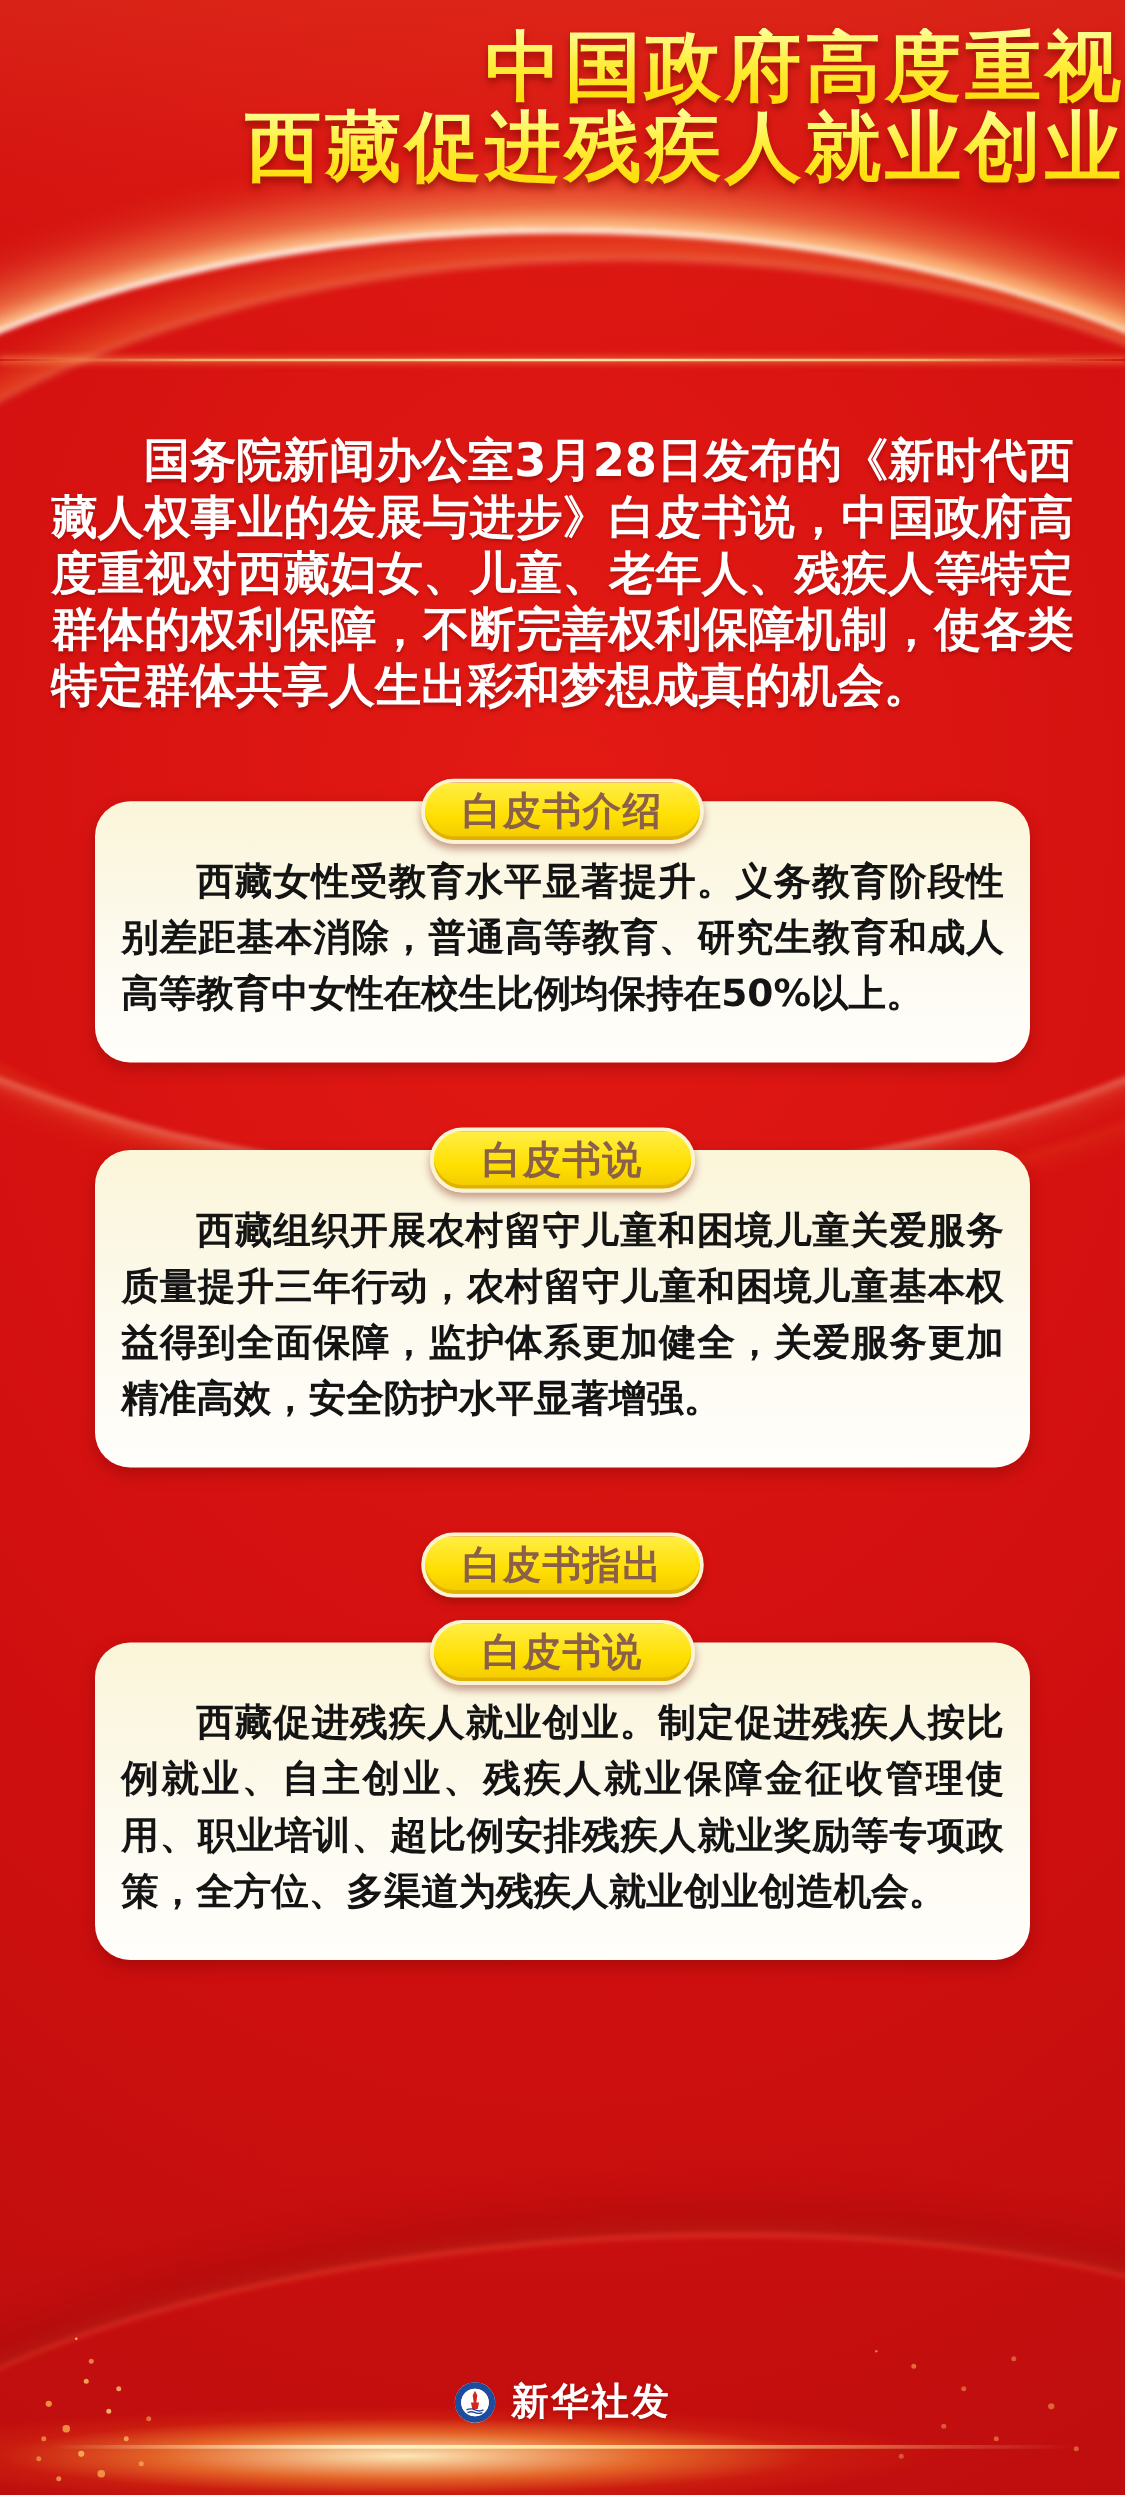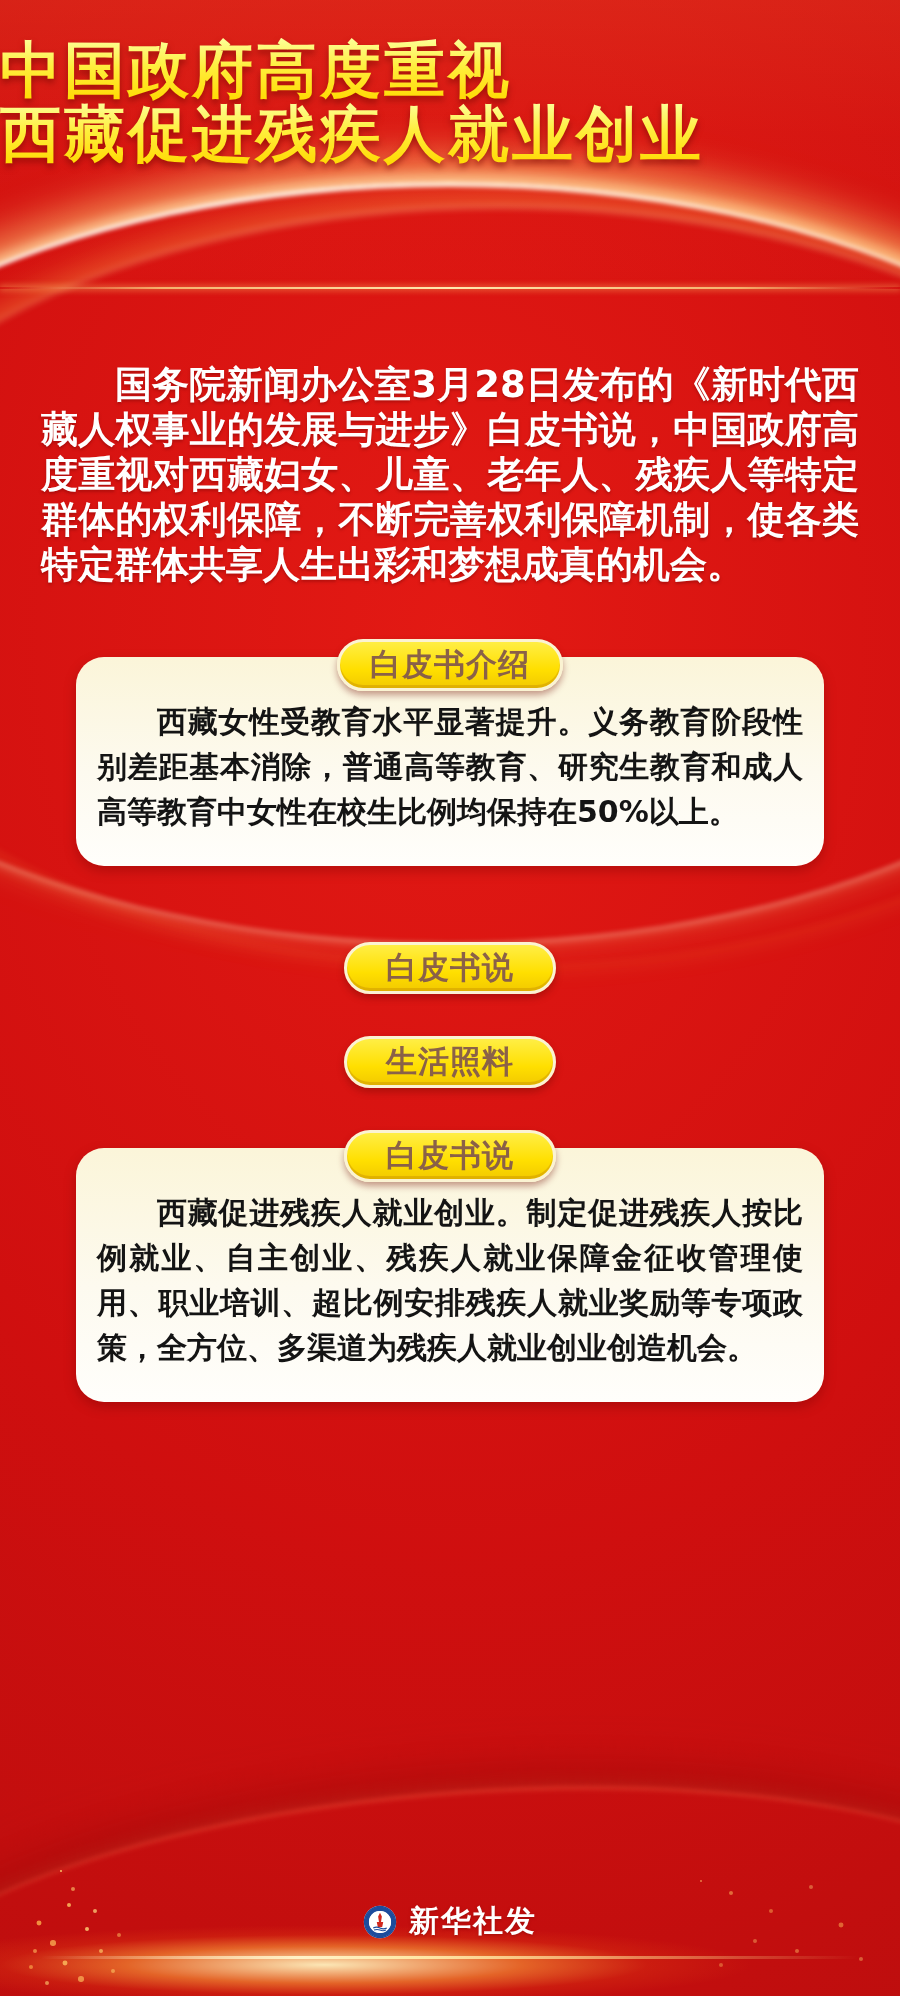--- a/index.html
+++ b/index.html
@@ -49,35 +49,35 @@
       12px 18px 0 1px rgba(255,205,110,.6), -26px 80px 0 1px rgba(255,190,95,.6); }
   .sparkles-right { position:absolute; left:700px; top:1880px; width:2px; height:2px; border-radius:50%;
     background:rgba(255,200,110,.6);
     box-shadow: 30px 12px 0 1px rgba(255,200,100,.5), 70px 30px 0 1px rgba(255,190,90,.45),
       110px 6px 0 1px rgba(255,210,120,.4), 140px 44px 0 1.5px rgba(255,185,85,.5),
       54px 60px 0 1px rgba(255,205,110,.4), 96px 70px 0 1px rgba(255,195,100,.45),
       160px 78px 0 1px rgba(255,210,115,.4), 20px 84px 0 1px rgba(255,190,95,.4); }
 
   
   .content { position:relative; z-index:3; width:900px; }
-  .title-block { padding-top:38px; text-align:left; }
+  .title-block { padding-top:22px; text-align:right; }
   .title-line {
     font-size:61px; line-height:64px; font-weight:bold; letter-spacing:3px;
     background:linear-gradient(180deg,#fdff9a 0%, #ffee3c 45%, #ffd900 100%);
     -webkit-background-clip:text; background-clip:text; color:transparent;
     text-shadow:0 0 0 rgba(0,0,0,0); position:relative; display:inline-block;
     filter:drop-shadow(0 4px 3px rgba(110,5,0,.55));
   }
   .intro {
     margin:196px auto 0 auto; width:818px; color:#ffffff; font-weight:bold;
     font-size:37px; line-height:45px; text-indent:2em; text-align:justify;
     text-shadow:0 2px 3px rgba(90,0,0,.35);
   }
   .sections { width:900px; margin-top:52px; }
-  .section { margin-top:76px; position:relative; }
+  .section { margin-top:52px; position:relative; }
   .section:first-child { margin-top:0; }
   .badge {
     position:relative; z-index:2; margin:0 auto -34px auto; width:max-content;
     min-width:212px; height:52px; padding:16px 30px; display:flex; align-items:center; justify-content:center;
     background:linear-gradient(180deg,#ffee45 0%, #ffdf00 60%, #f2c900 100%);
     border:3px solid #fbf3d2; border-radius:28px;
     box-shadow:0 4px 7px rgba(110,10,0,.4), inset 0 -3px 0 rgba(190,130,0,.35);
     font-size:31px; font-weight:bold; color:#8a6148; letter-spacing:1px;
   }
   .card {
@@ -124,24 +124,27 @@
 
       <div class="section">
         <div class="badge">白皮书介绍</div>
         <div class="card">
           <p class="card-text">西藏女性受教育水平显著提升。义务教育阶段性别差距基本消除，普通高等教育、研究生教育和成人高等教育中女性在校生比例均保持在50%以上。</p>
         </div>
       </div>
 
       <div class="section">
         <div class="badge">白皮书说</div>
+        <div class="card">
+          <p class="card-text">西藏组织开展农村留守儿童和困境儿童关爱服务质量提升三年行动，农村留守儿童和困境儿童基本权益得到全面保障，监护体系更加健全，关爱服务更加精准高效，安全防护水平显著增强。</p>
+        </div>
       </div>
 
       <div class="section">
-        <div class="badge">生活照料</div>
+        <div class="badge">白皮书指出</div>
       </div>
 
       <div class="section">
         <div class="badge">白皮书说</div>
         <div class="card">
           <p class="card-text">西藏促进残疾人就业创业。制定促进残疾人按比例就业、自主创业、残疾人就业保障金征收管理使用、职业培训、超比例安排残疾人就业奖励等专项政策，全方位、多渠道为残疾人就业创业创造机会。</p>
         </div>
       </div>
 
     </div>

